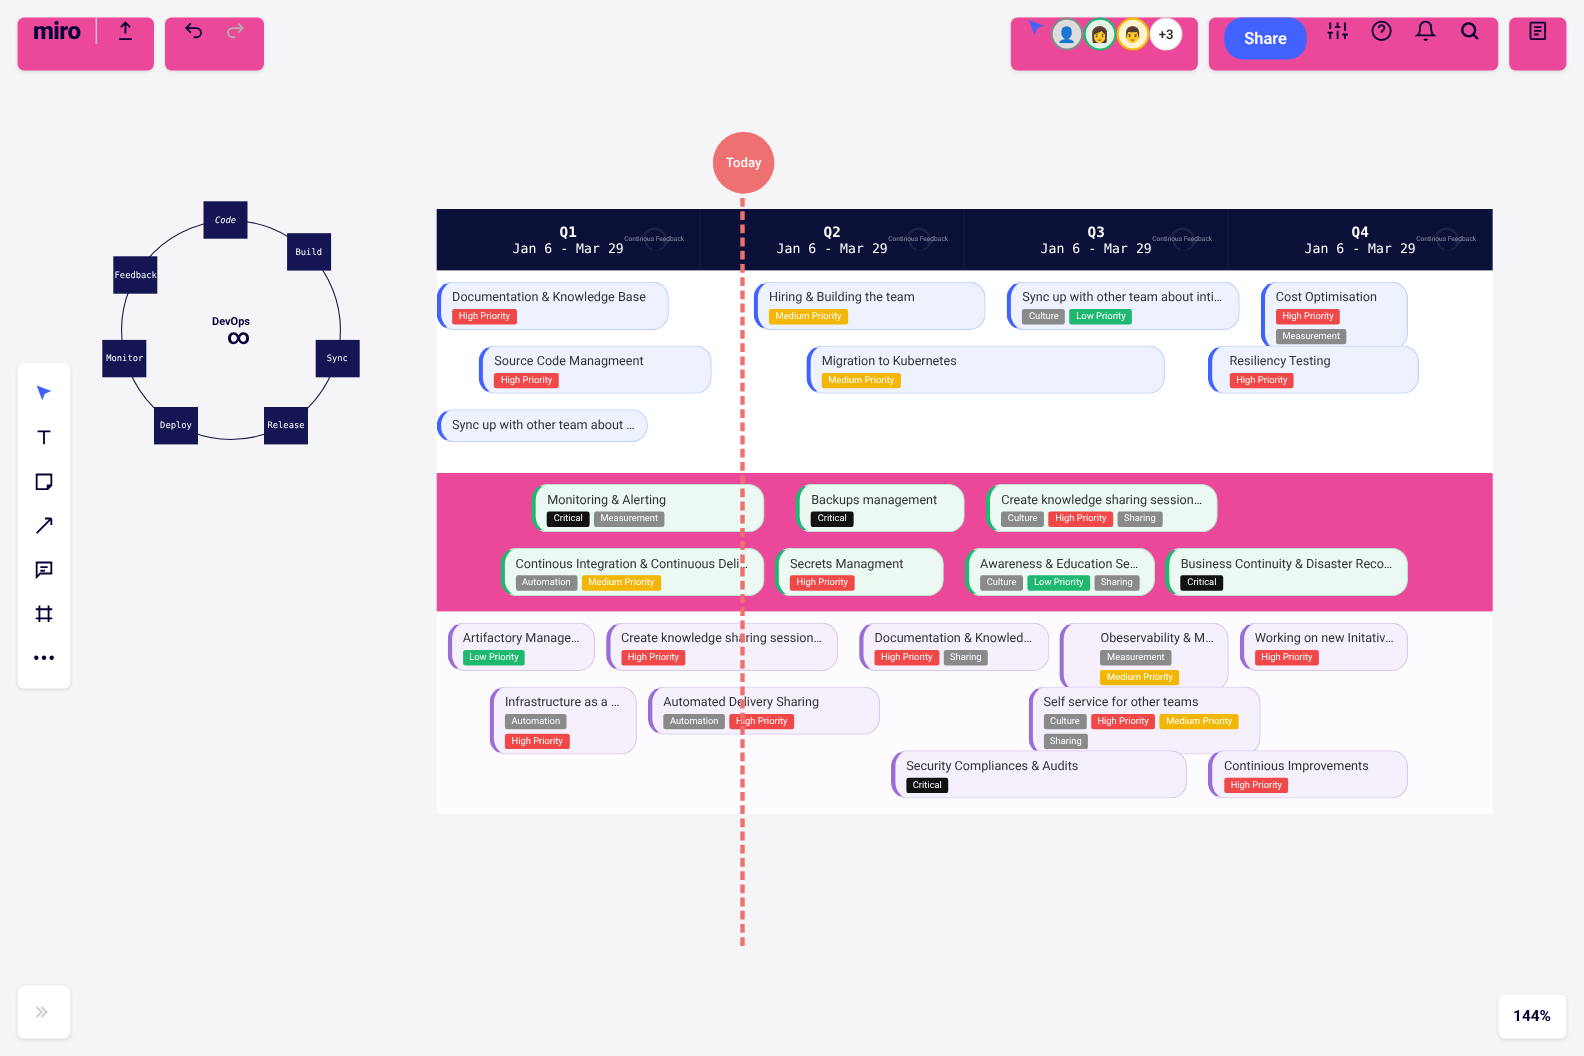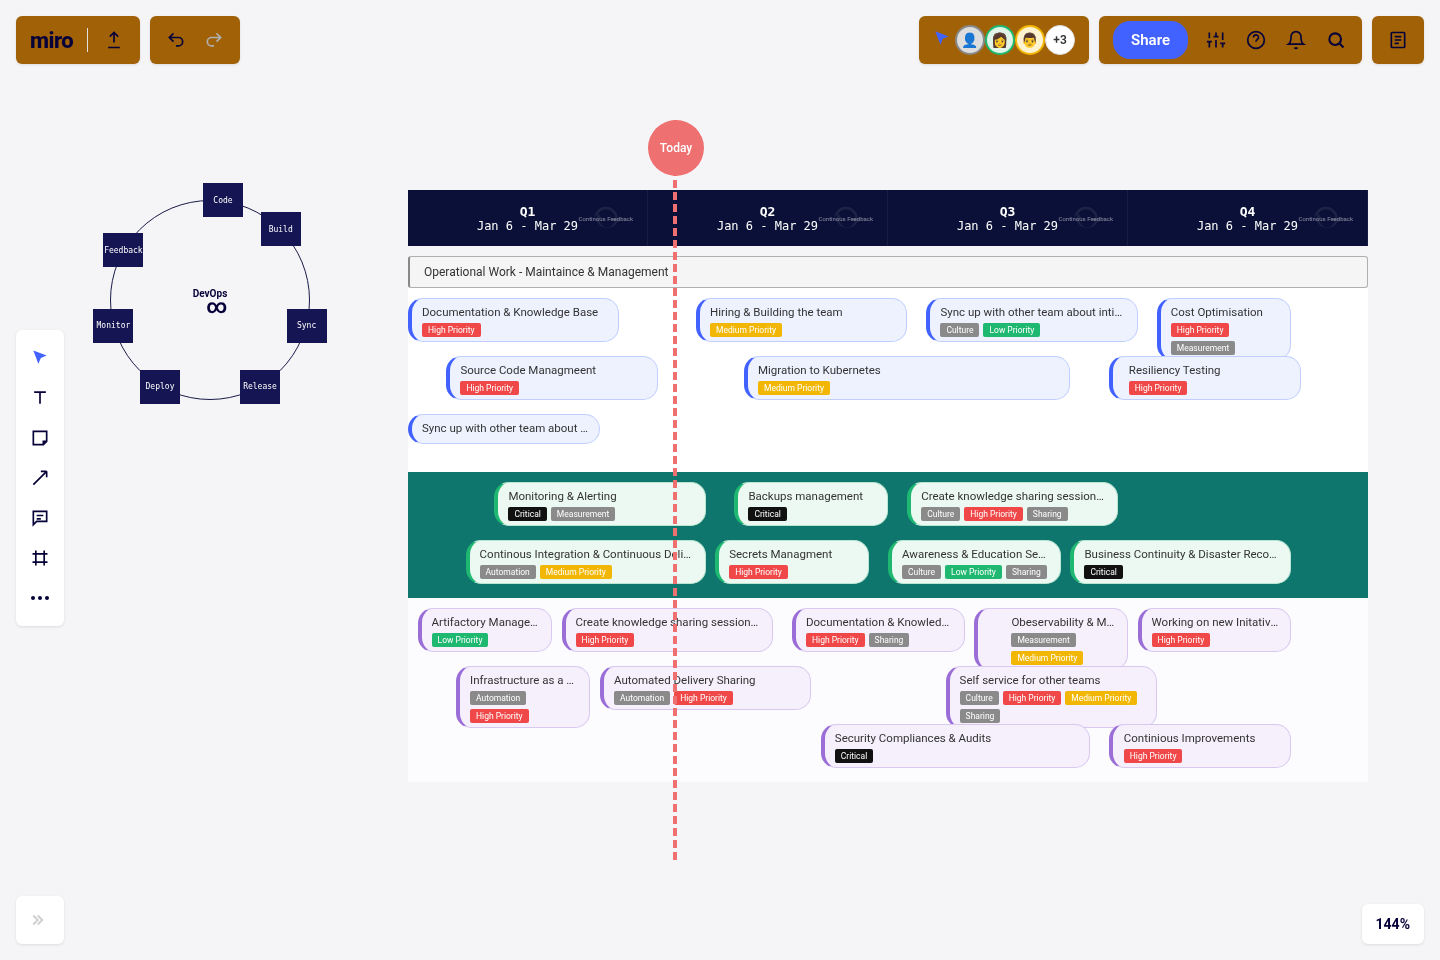--- a/index.html
+++ b/index.html
@@ -1,19 +1,19 @@
 <!DOCTYPE html>
 <html><head>
 <meta charset="utf-8">
 <style>
 *{box-sizing:border-box;margin:0;padding:0;font-family:-apple-system,BlinkMacSystemFont,"Segoe UI",Roboto,sans-serif}
 body{background:#f5f5f7;width:1440px;height:960px;overflow:hidden;position:relative}
 .topbar{position:absolute;top:16px;left:16px;right:16px;height:48px;display:flex;justify-content:space-between;align-items:center}
 .topbar-left,.topbar-right{display:flex;gap:10px;align-items:center}
-.btn-group{background:#a16207;border-radius:6px;box-shadow:0 1px 3px rgba(0,0,0,0.1);display:flex;align-items:center;height:48px;padding:0 14px;gap:14px}
+.btn-group{background:#ec4899;border-radius:6px;box-shadow:0 1px 3px rgba(0,0,0,0.1);display:flex;align-items:flex-start;height:48px;padding:0 14px;gap:14px}
 .logo{font-weight:800;font-size:22px;letter-spacing:-0.5px;color:#050038}
 .divider{width:1px;height:24px;background:#e0e0e0}
 .icon-btn{cursor:pointer;display:flex;align-items:center;justify-content:center;width:24px;height:24px;color:#050038}
 .icon-btn.grey{color:#b0b0b0}
 .avatar{width:30px;height:30px;border-radius:50%;border:2px solid;display:inline-flex;align-items:center;justify-content:center;margin-left:-6px;font-size:14px}
 .avatar:first-child{margin-left:0}
 .plus-badge{width:30px;height:30px;border-radius:50%;border:1px solid #ddd;background:#fff;display:inline-flex;align-items:center;justify-content:center;font-size:12px;font-weight:600;margin-left:-6px;color:#333}
 .share-btn{background:#4262ff;color:#fff;border:none;border-radius:17px;padding:10px 18px;font-weight:600;font-size:15px;cursor:pointer}
 .cursor-icon{color:#4262ff;margin-right:4px}
 .left-toolbar{position:absolute;left:16px;top:330px;background:#fff;border-radius:6px;box-shadow:0 1px 3px rgba(0,0,0,0.1);display:flex;flex-direction:column;padding:10px 0;gap:4px;width:48px}
@@ -21,31 +21,31 @@
 .tool-btn.active{color:#4262ff}
 .bottom-left{position:absolute;bottom:16px;left:16px;background:#fff;border-radius:6px;box-shadow:0 1px 3px rgba(0,0,0,0.1);width:48px;height:48px;display:flex;align-items:center;justify-content:center;cursor:pointer;color:#888}
 .zoom{position:absolute;bottom:16px;right:16px;background:#fff;border-radius:6px;box-shadow:0 1px 3px rgba(0,0,0,0.1);padding:12px 14px;font-weight:700;font-size:14px;color:#050038}
 
 .devops-stage{position:absolute;left:85px;top:175px;width:250px;height:250px}
 .circle{position:absolute;left:50%;top:50%;width:200px;height:200px;border:1.5px solid #1a1a4a;border-radius:50%;transform:translate(-50%,-50%)}
 .devops-center{position:absolute;left:50%;top:50%;transform:translate(-50%,-50%);text-align:right;font-weight:700;font-size:10px;color:#050038}
 .infinity{font-size:20px;line-height:14px}
 .node{position:absolute;background:#151553;color:#fff;font-size:8px;font-family:monospace;width:40px;height:34px;display:flex;align-items:center;justify-content:center;transform:translate(-50%,-50%)}
 
-.board{position:absolute;left:408px;top:190px;width:960px}
+.board{position:absolute;left:397px;top:190px;width:960px}
 .quarters{display:flex;background:#0b1038;color:#fff;height:56px}
 .quarter{flex:1;position:relative;display:flex;flex-direction:column;align-items:center;justify-content:center;border-right:1px solid rgba(255,255,255,0.05)}
 .q-title{font-size:13px;font-weight:700;font-family:monospace}
 .q-dates{font-size:12px;font-family:monospace}
 .q-fb{position:absolute;right:14px;top:50%;transform:translateY(-50%);font-size:6px;text-align:center;line-height:7px;color:rgba(255,255,255,0.5)}
 .q-fb svg{opacity:0.15;position:absolute;left:50%;top:50%;transform:translate(-50%,-50%);width:28px;height:28px}
 .op-row{margin-top:10px;border:1px solid #b0b0b0;background:#f5f5f5;border-radius:3px;padding:8px 14px;font-size:12px;color:#333;border-left:2px solid #888}
 .lane{position:relative;padding:10px 0}
 .lane.blue{background:#fff}
-.lane.green{background:#0f766e}
+.lane.green{background:#ec4899}
 .lane.purple{background:#fcfbfd}
 .row{position:relative;height:48px;margin-bottom:10px}
 .row:last-child{margin-bottom:0}
 .card{position:absolute;border-radius:15px;padding:6px 10px 4px;background:#fff;border:1px solid}
 .card-title{font-size:11.5px;color:#333;margin-bottom:4px;white-space:nowrap;overflow:hidden;text-overflow:ellipsis}
 .tags{display:flex;gap:4px;flex-wrap:wrap}
 .tag{font-size:8.5px;padding:2px 6px;border-radius:2px;color:#fff;white-space:nowrap}
 .card.blue{border-color:#c0cfff;background:#eef2ff;border-left:4px solid #4262ff}
 .card.green{border-color:#b8e6d0;background:#ecf9f2;border-left:4px solid #1fb871}
 .card.purple{border-color:#d8c8f0;background:#f5f0fc;border-left:4px solid #9b6dd7}
@@ -162,21 +162,21 @@
         <circle cx="10" cy="3" r="2"></circle>
         <circle cx="17" cy="3" r="2"></circle>
       </svg>
     </div>
 </div>
 
 <div class="devops-stage">
   <div class="circle"></div>
   <div class="devops-center"><span>DevOps</span><div class="infinity">∞</div></div>
   <div id="nodes">
-      <div class="node" style="left: 138px; top: 25px;">Code</div>
+      <div class="node" style="left: 120px; top: 25px; font-style: italic;">Code</div>
       <div class="node" style="left: 195.711px; top: 54.2893px;">Build</div>
       <div class="node" style="left: 221.593px; top: 150.882px;">Sync</div>
       <div class="node" style="left: 175px; top: 211.603px;">Release</div>
       <div class="node" style="left: 75px; top: 211.603px;">Deploy</div>
       <div class="node" style="left: 28.4074px; top: 150.882px;">Monitor</div>
       <div class="node" style="left: 38.3975px; top: 75px;">Feedback</div>
     </div>
 </div>
 
 <div class="today-dot">Today</div>
@@ -210,21 +210,20 @@
       </div>
       <div class="quarter">
         <div class="q-title">Q4</div>
         <div class="q-dates">Jan 6 - Mar 29</div>
         <div class="q-fb"><svg viewBox="0 0 24 24" fill="currentColor">
             <path d="M12 4a8 8 0 018 8h-3l4 4 4-4h-3A10 10 0 002 12h2a8 8 0 018-8zm0 16a8 8 0 01-8-8H1l4-4 4 4H6a8 8 0 0016 0h-2a8 8 0 01-8 8z"></path>
           </svg><span style="position:relative">Continous
 Feedback</span></div>
       </div>
     </div>
-  <div class="op-row">Operational Work - Maintaince &amp; Management</div>
   <div id="lanes">
       <div class="lane blue">
         <div class="row">
           <div class="card blue" style="left: 0%; width: 22%;">
             <div class="card-title">Documentation &amp; Knowledge Base</div>
             <div class="tags">
               <span class="tag" style="background:#f04848">High Priority</span>
             </div>
           </div>
           <div class="card blue" style="left: 30%; width: 22%;">

